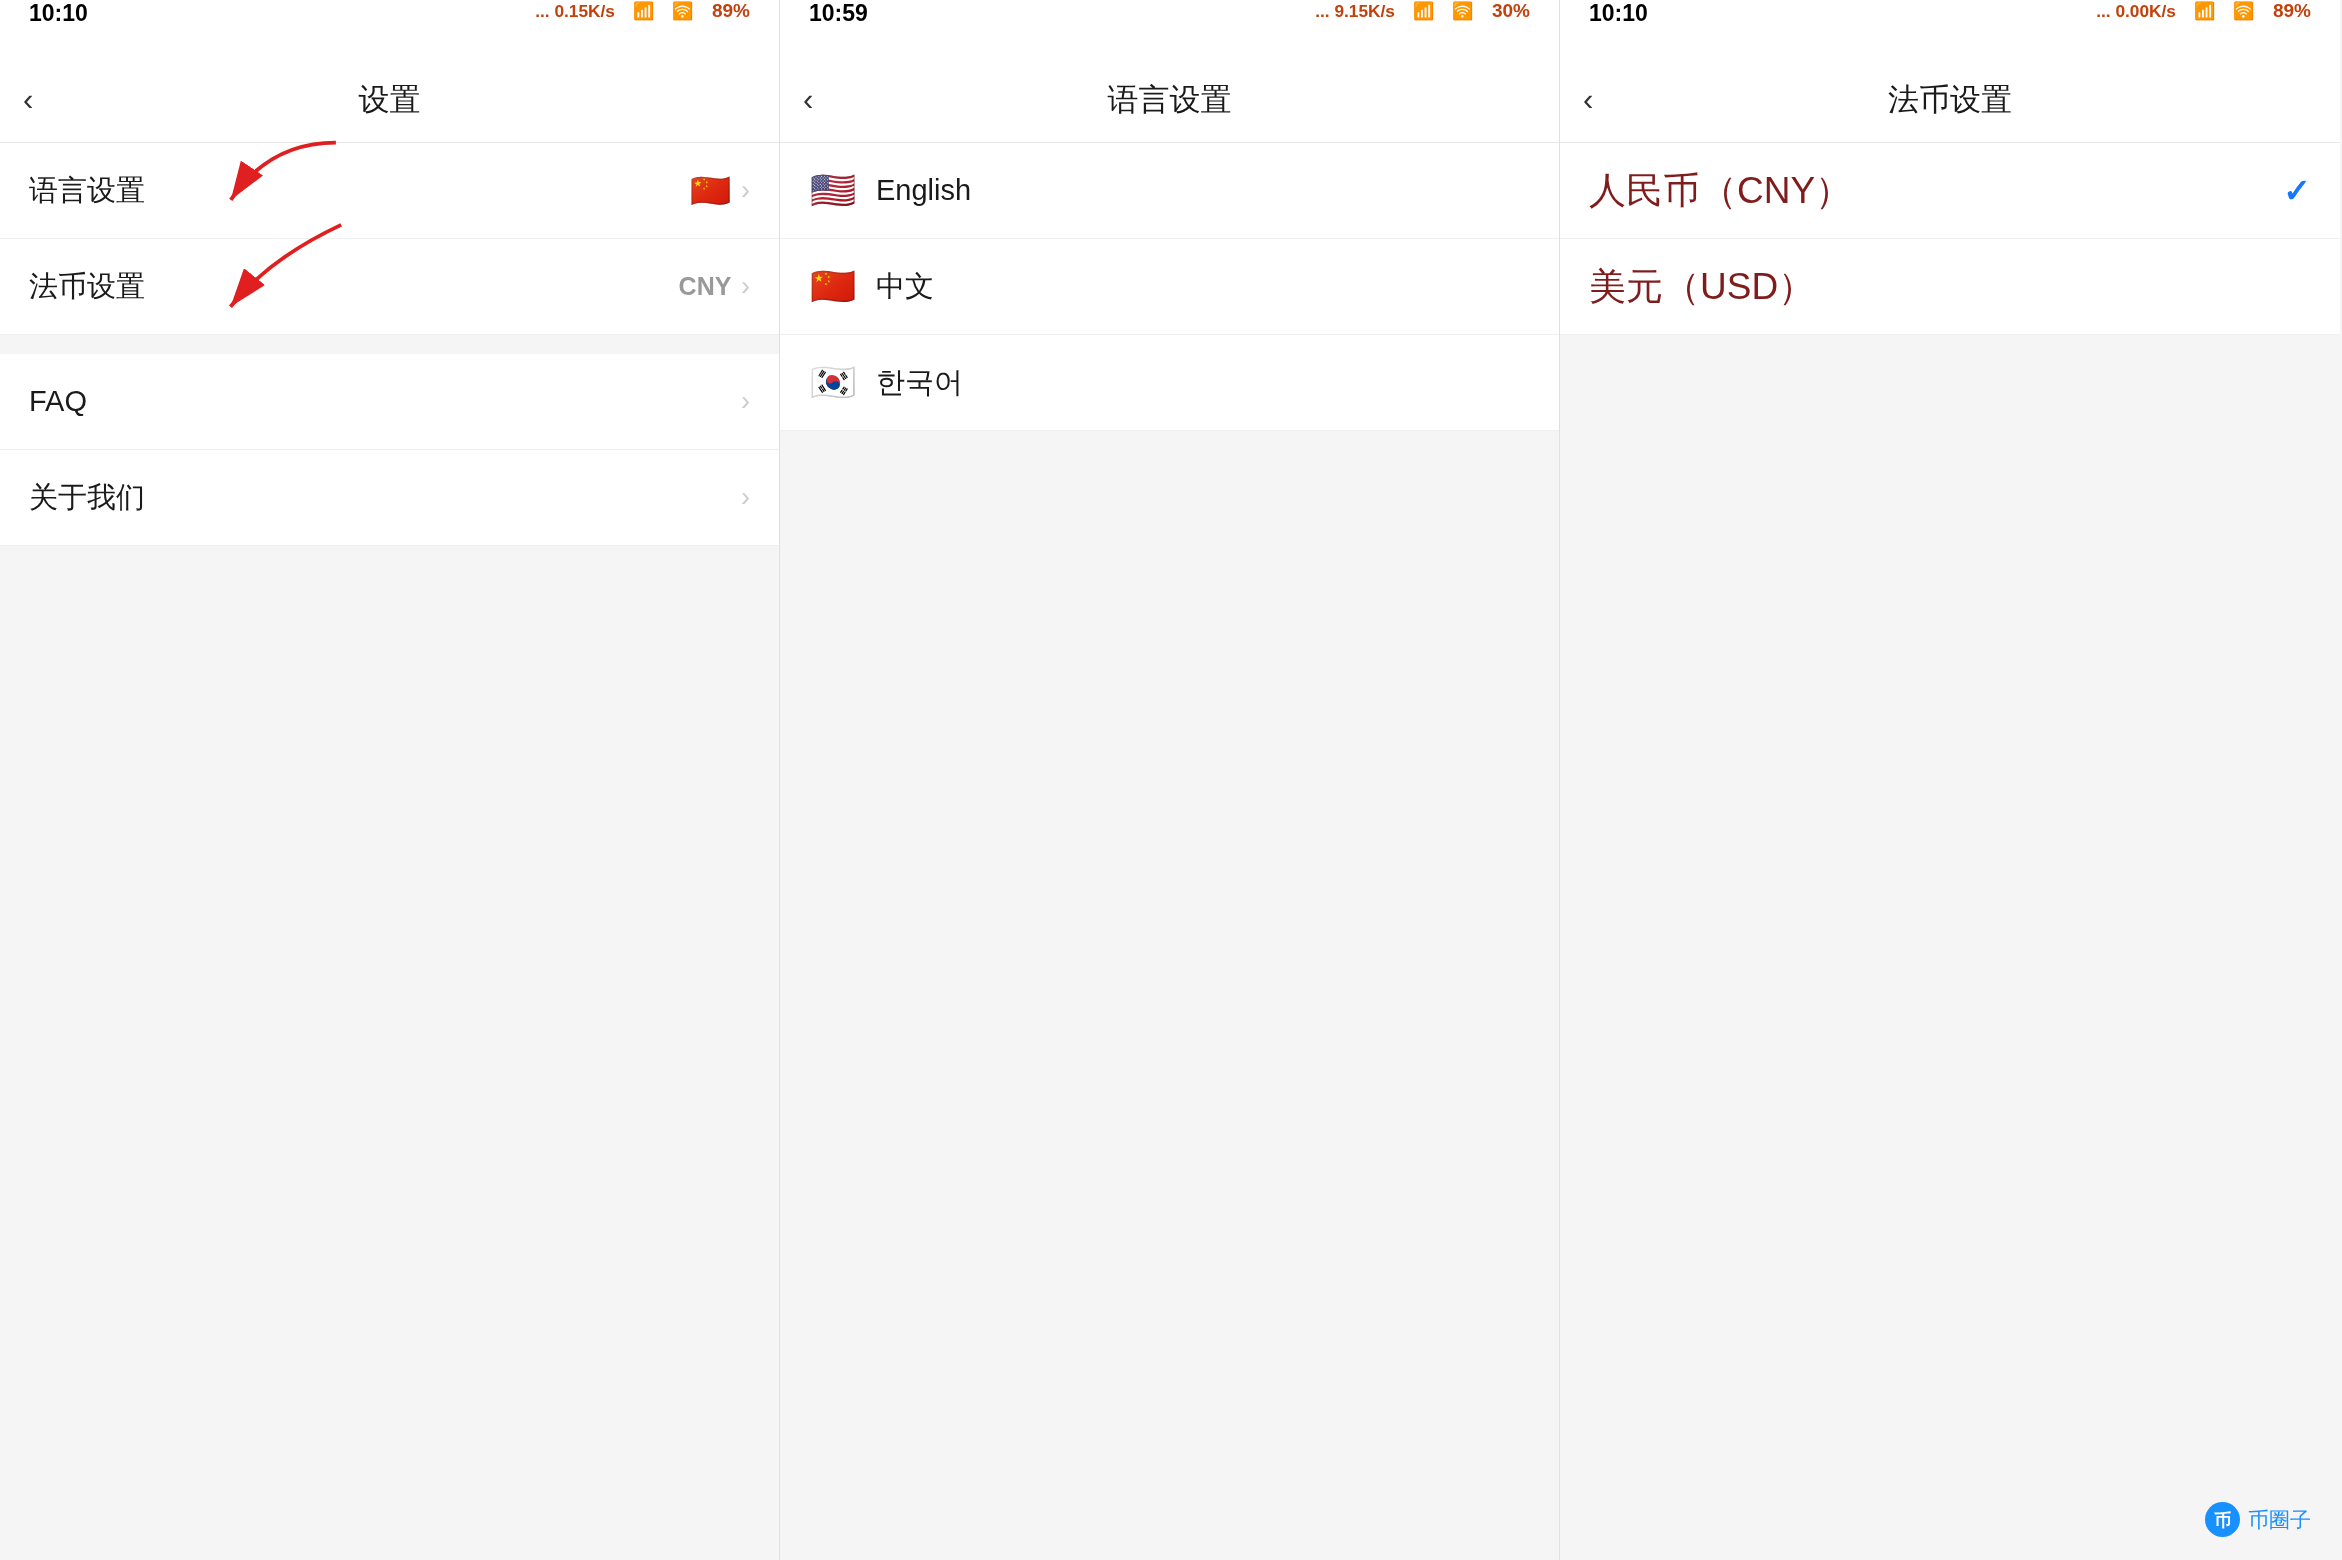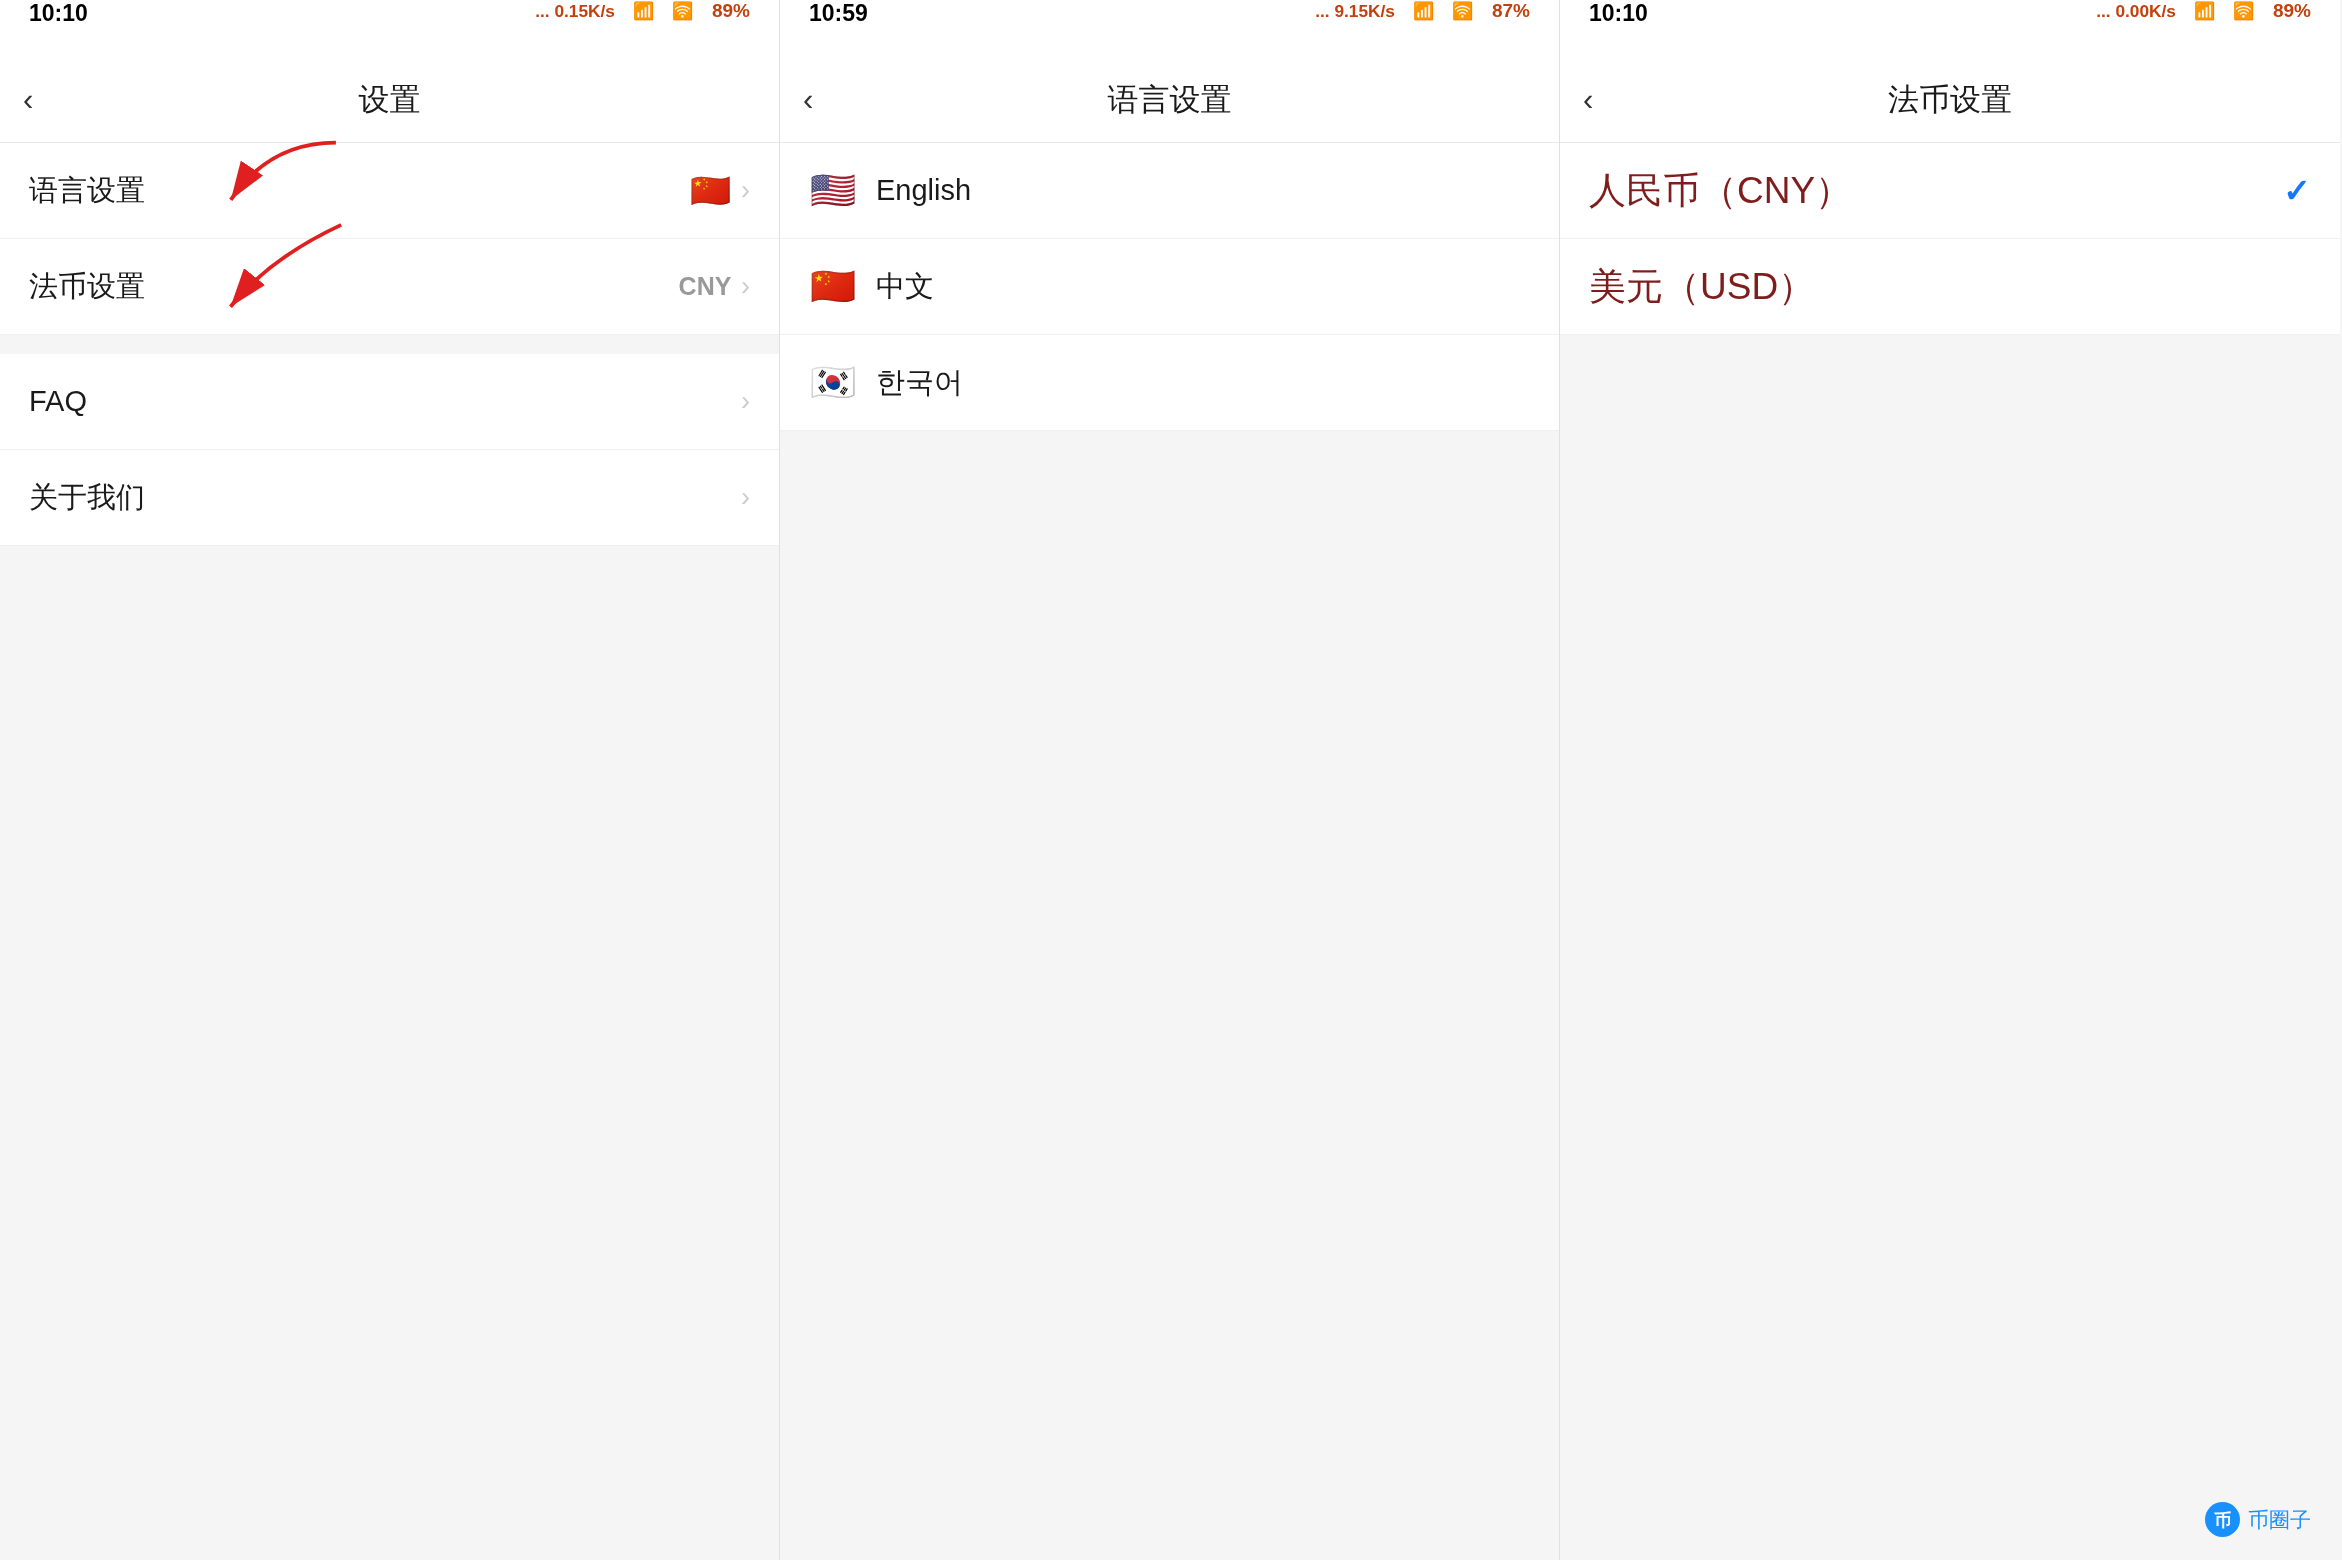--- a/index.html
+++ b/index.html
@@ -252,21 +252,21 @@
 </div>
 
 <div class="phone-panel">
 
   <div class="status-bar">
     <span class="time">10:59</span>
     <div class="icons">
       <span>... 9.15K/s</span>
       <span>📶</span>
       <span>🛜</span>
-      <span class="battery">87%</span>
+      <span class="battery">30%</span>
     </div>
   </div>
 
   <div class="app-header">
     <span class="back-btn">‹</span>
     <span class="title">语言设置</span>
   </div>
 
   <div>
     <div class="lang-item">

